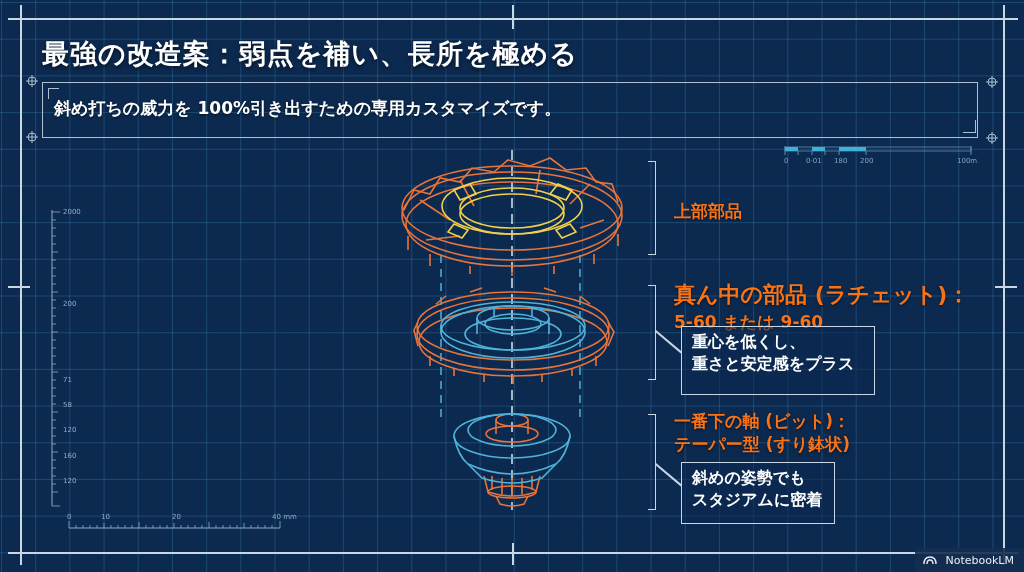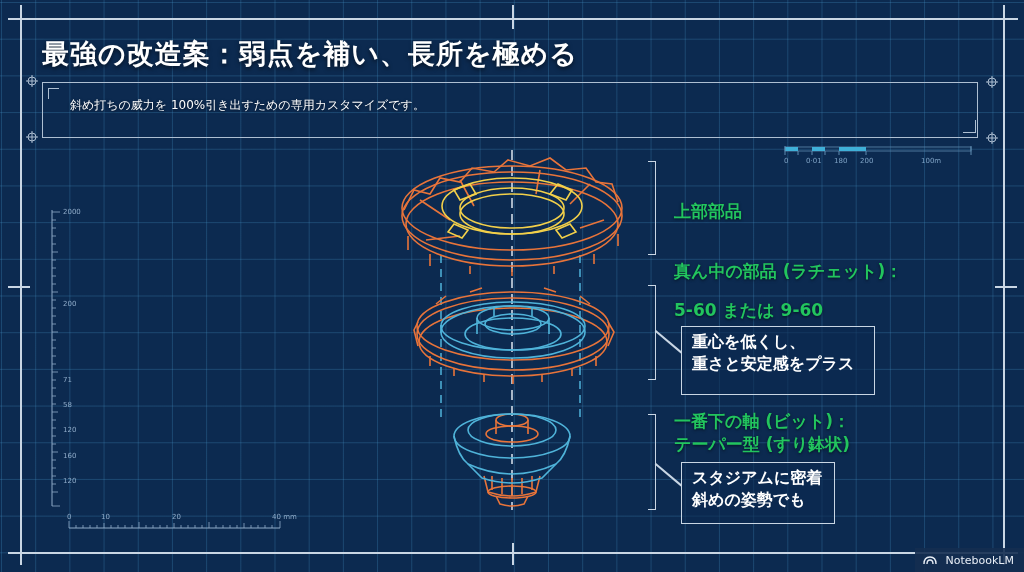--- a/index.html
+++ b/index.html
@@ -23,30 +23,30 @@
     position:absolute; left:42px; top:36px;
     font-size:27px; font-weight:bold; letter-spacing:1px;
     text-shadow:0 2px 4px rgba(0,0,0,0.6);
     white-space:nowrap;
   }
   .subtitle-box {
     position:absolute; left:42px; top:82px; width:280px; height:56px;
     width:936px; border:1px solid #aebfd2; box-sizing:border-box;
   }
   .subtitle-text {
-    position:absolute; left:70px; top:97px; font-size:12px; font-weight:normal;
+    position:absolute; left:54px; top:97px; font-size:17px; font-weight:bold;
     white-space:nowrap; text-shadow:0 1px 3px rgba(0,0,0,0.6);
   }
   .corner-tl { position:absolute; left:48px; top:88px; width:10px; height:10px;
     border-left:1px solid #aebfd2; border-top:1px solid #aebfd2; }
   .corner-br { position:absolute; left:963px; top:120px; width:12px; height:12px;
     border-right:1px solid #aebfd2; border-bottom:1px solid #aebfd2; }
   .scale-label { position:absolute; font-size:7px; color:#7ea2c4; top:157px; }
   .ruler-label { position:absolute; font-size:7px; color:#8fabc8; }
-  .label { position:absolute; font-weight:bold; color:#22c55e; white-space:nowrap;
+  .label { position:absolute; font-weight:bold; color:#f97316; white-space:nowrap;
     text-shadow:0 1px 3px rgba(0,0,0,0.6); }
   .bracket { position:absolute; border:1.5px solid #c9d6e4; border-left:none; width:7px; }
   .callout {
     position:absolute; border:1.5px solid #c9d6e4; box-sizing:border-box;
     background:rgba(12,42,80,0.6); padding:4px 10px;
     font-size:16px; font-weight:bold; line-height:22px; white-space:nowrap;
   }
   .connector { position:absolute; height:1.5px; background:#c9d6e4; transform-origin:0 0; }
   .watermark {
     position:absolute; right:0; bottom:0; height:24px; padding:0 10px 0 8px;
@@ -113,21 +113,21 @@
   <line x1="27" y1="5" x2="27" y2="9" stroke="#5e8bb0"></line>
   <line x1="40" y1="5" x2="40" y2="9" stroke="#5e8bb0"></line>
   <line x1="54" y1="5" x2="54" y2="9" stroke="#5e8bb0"></line>
   <line x1="81" y1="5" x2="81" y2="9" stroke="#5e8bb0"></line>
   <line x1="186" y1="0" x2="186" y2="9" stroke="#5e8bb0"></line>
 </svg>
 <div class="scale-label" style="left:784px;">0</div>
 <div class="scale-label" style="left:806px;">0·01</div>
 <div class="scale-label" style="left:834px;">180</div>
 <div class="scale-label" style="left:860px;">200</div>
-<div class="scale-label" style="left:921px;">100m</div>
+<div class="scale-label" style="left:957px;">100m</div>
 
 <svg style="left:50px;top:210px;" width="12" height="300">
   <line x1="2" y1="0" x2="2" y2="296" stroke="#8fabc8" stroke-width="1"></line>
   <g stroke="#8fabc8" stroke-width="0.8">
     <line x1="2" y1="2" x2="10" y2="2"></line>
     <line x1="2" y1="10" x2="6" y2="10"></line>
       <line x1="2" y1="18" x2="6" y2="18"></line>
       <line x1="2" y1="26" x2="6" y2="26"></line>
     <line x1="2" y1="34" x2="6" y2="34"></line>
       <line x1="2" y1="42" x2="8" y2="42"></line>
@@ -264,35 +264,35 @@
     <ellipse cx="64" cy="30" rx="44" ry="16"></ellipse>
     <path d="M6 36 Q10 56 20 64 Q64 84 108 64 Q118 56 122 36"></path>
     <path d="M20 64 L34 78 Q64 88 94 78 L108 64"></path>
   </g>
 </svg>
 
 <div class="bracket" style="left:648px;top:161px;height:92px;"></div>
 <div class="label" style="left:674px;top:200px;font-size:17px;">上部部品</div>
 
 <div class="bracket" style="left:648px;top:285px;height:93px;"></div>
-<div class="label" style="left:674px;top:260px;font-size:17px;">真ん中の部品 (ラチェット)：</div>
-<div class="label" style="left:674px;top:299px;font-size:17px;">5-60 または 9-60</div>
+<div class="label" style="left:674px;top:280px;font-size:22px;">真ん中の部品 (ラチェット)：</div>
+<div class="label" style="left:674px;top:311px;font-size:17px;">5-60 または 9-60</div>
 <div class="connector" style="left:656px;top:330px;width:34px;transform:rotate(40deg);"></div>
 <div class="callout" style="left:681px;top:326px;width:194px;height:69px;">
   <div>重心を低くし、</div>
   <div>重さと安定感をプラス</div>
 </div>
 
 <div class="bracket" style="left:648px;top:414px;height:94px;"></div>
 <div class="label" style="left:674px;top:410px;font-size:17px;text-align:right;">一番下の軸 (ビット)：</div>
 <div class="label" style="left:674px;top:433px;font-size:17px;">テーパー型 (すり鉢状)</div>
 <div class="connector" style="left:656px;top:463px;width:34px;transform:rotate(40deg);"></div>
 <div class="callout" style="left:681px;top:462px;width:154px;height:62px;">
+  <div>斜めの姿勢でも</div>
   <div>スタジアムに密着</div>
-  <div>斜めの姿勢でも</div>
 </div>
 
 <div class="watermark">
   <svg style="position:relative;" width="14" height="10">
     <path d="M1 9 Q1 2 7 2 Q13 2 13 9" fill="none" stroke="#e8eef6" stroke-width="1.4"></path>
     <path d="M4 9 Q4 5 7 5 Q10 5 10 9" fill="none" stroke="#e8eef6" stroke-width="1.4"></path>
   </svg>
   <span>NotebookLM</span>
 </div>
 

